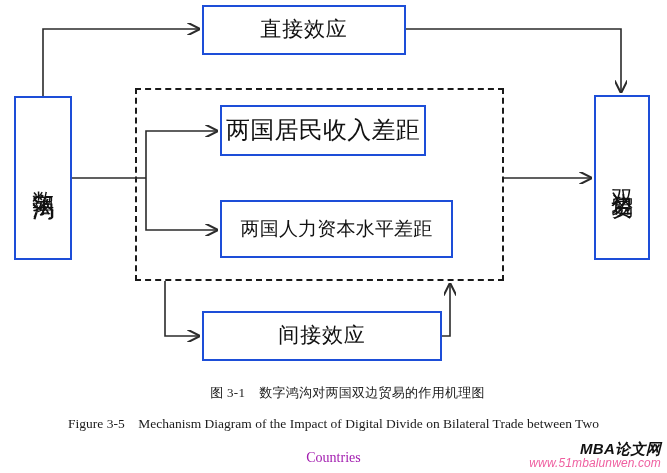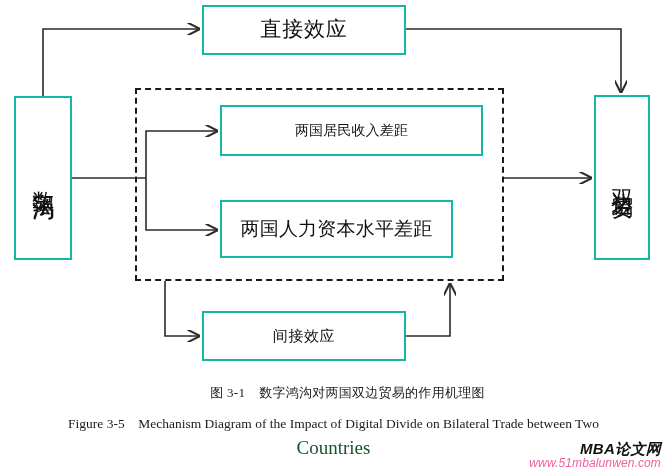--- a/index.html
+++ b/index.html
@@ -20,21 +20,21 @@
     position: absolute;
     left: 0; top: 0;
     width: 667px;
     height: 473px;
   }
 
   
   .node {
     position: absolute;
     box-sizing: border-box;
-    border: 2px solid #14b8a6;
+    border: 2px solid #1d4ed8;
     background: #ffffff;
     display: flex;
     align-items: center;
     justify-content: center;
     text-align: center;
     font-family: "Liberation Serif", "DejaVu Serif", serif;
     color: #111111;
     line-height: 1.12;
     z-index: 3;
   }
@@ -53,35 +53,35 @@
     width: 58px; height: 164px;
   }
   #node-direct-effect {
     left: 202px; top: 5px;
     width: 204px; height: 50px;
     font-size: 21px;
     letter-spacing: 0.04em;
   }
   #node-income-gap {
     left: 220px; top: 105px;
-    width: 263px; height: 51px;
-    font-size: 14px;
+    width: 206px; height: 51px;
+    font-size: 24px;
     letter-spacing: 0.01em;
   }
   #node-human-capital-gap {
     left: 220px; top: 200px;
     width: 233px; height: 58px;
     font-size: 19px;
     letter-spacing: 0.01em;
     padding: 0 17px;
   }
   #node-indirect-effect {
     left: 202px; top: 311px;
-    width: 204px; height: 50px;
-    font-size: 15px;
+    width: 240px; height: 50px;
+    font-size: 21px;
     letter-spacing: 0.04em;
   }
   #node-bilateral-trade {
     left: 594px; top: 95px;
     width: 56px; height: 165px;
   }
 
   
   #dashed-container {
     position: absolute;
@@ -124,23 +124,23 @@
     padding-left: 28px;
   }
   #caption-en {
     margin-top: 12px;
     font-size: 13.5px;
     color: #1a1a1a;
     white-space: pre;
     line-height: 1.45;
   }
   #caption-en-2 {
-    margin-top: 0;
-    font-size: 19px;
-    color: #14532d;
+    margin-top: 14px;
+    font-size: 14px;
+    color: #a21caf;
     line-height: 1.45;
   }
 
   
   #watermark {
     position: absolute;
     right: 6px;
     bottom: 2px;
     text-align: right;
     z-index: 9;

